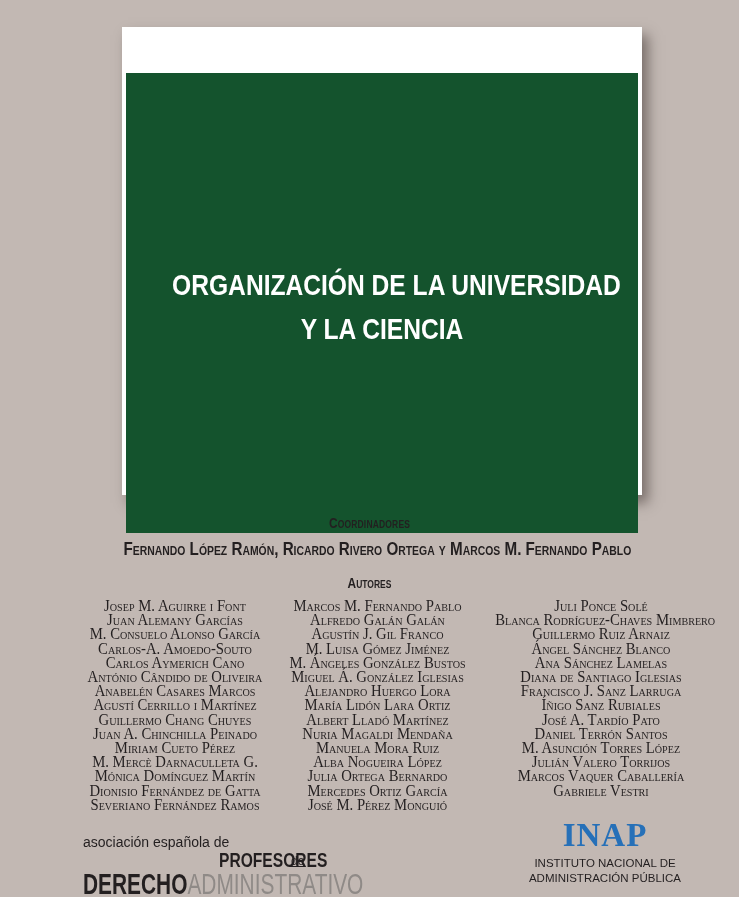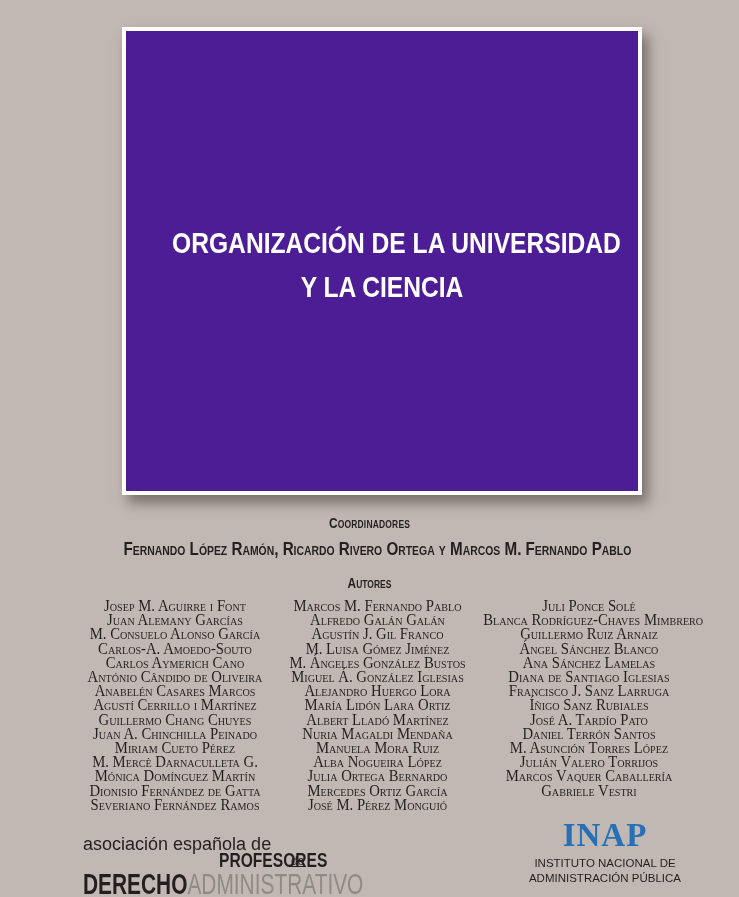--- a/index.html
+++ b/index.html
@@ -8,21 +8,21 @@
     background:#c2b8b3;
     font-family:"Liberation Serif", serif;
     color:#231f20;
   }
   .cover-frame {
     position:absolute; left:122px; top:27px; width:520px; height:468px;
     background:#ffffff; box-sizing:border-box; padding:4px;
     box-shadow: 6px 8px 12px rgba(60,50,45,0.55);
   }
   .cover-red {
-    width:100%; height:100%; background:#4c1d95; position:relative;
+    width:100%; height:100%; background:#14532d; position:relative;margin-top:42px;
   }
   .title {
     position:absolute; left:0; right:0; top:190px;
     text-align:center; color:#ffffff;
     font-family:"Liberation Sans", sans-serif; font-weight:bold;
     font-size:30px; line-height:44px; letter-spacing:0px;
     transform:scaleX(0.82); transform-origin:center;
   }
   .title div { white-space:nowrap; }
   .coord-label {
@@ -44,26 +44,26 @@
     transform:scaleX(0.85);
   }
   .col {
     position:absolute; top:599px; text-align:center;
     font-size:16px; line-height:14.2px; font-variant:small-caps;
     white-space:nowrap;
   }
   .col div { transform:scaleX(0.92); }
   .col1 { left:60px; width:230px; }
   .col2 { left:265px; width:225px; }
-  .col3 { left:474px; width:230px; }
+  .col3 { left:486px; width:230px; }
   .aepda {
     position:absolute; left:83px; top:834px; width:290px; height:63px;
     font-family:"Liberation Sans", sans-serif;
   }
-  .aepda .l1 { position:absolute; left:0; top:0; font-size:18px; white-space:nowrap; }
+  .aepda .l1 { position:absolute; left:0; top:0; font-size:14px; white-space:nowrap; }
   .aepda .l2 { position:absolute; left:136px; top:15px; white-space:nowrap;text-align:right; }
   .aepda .prof { font-weight:bold; font-size:20px; transform:scaleX(0.78); display:inline-block; transform-origin:left; }
   .aepda .de2 { font-size:12px; position:absolute; left:72px; top:5px;text-decoration:underline; }
   .aepda .l3 { position:absolute; left:0; top:34px; white-space:nowrap; font-size:29px; font-weight:bold; transform:scaleX(0.72); transform-origin:left; }
   .aepda .derecho { color:#231f20; }
   .aepda .admin { color:#8f8a87; font-weight:normal; }
   .inap {
     position:absolute; left:520px; top:814px; width:170px; text-align:center;
   }
   .inap .logo {

